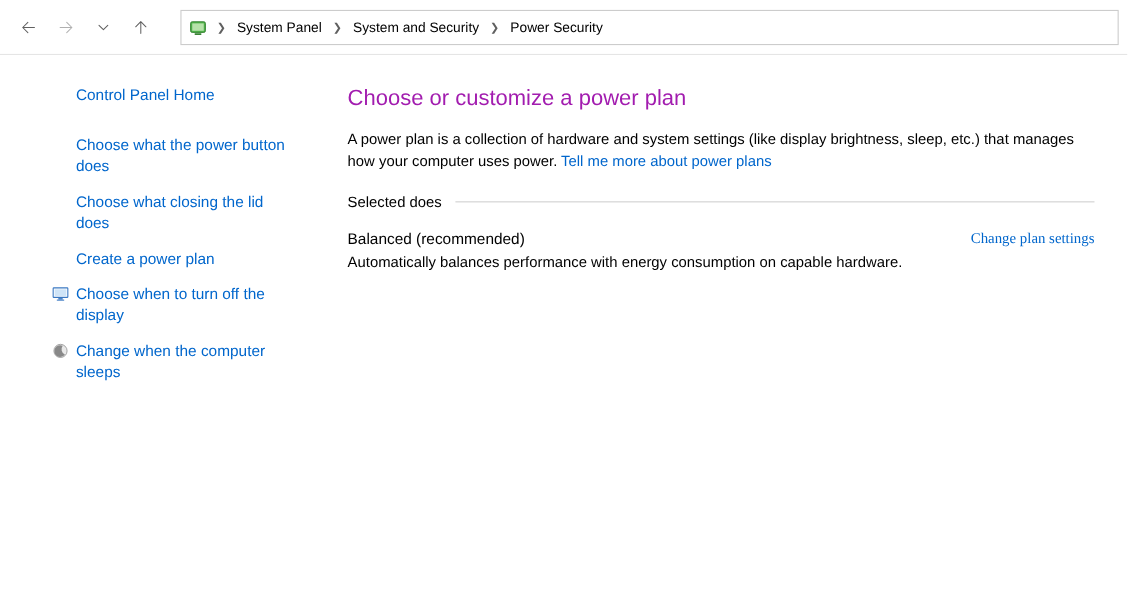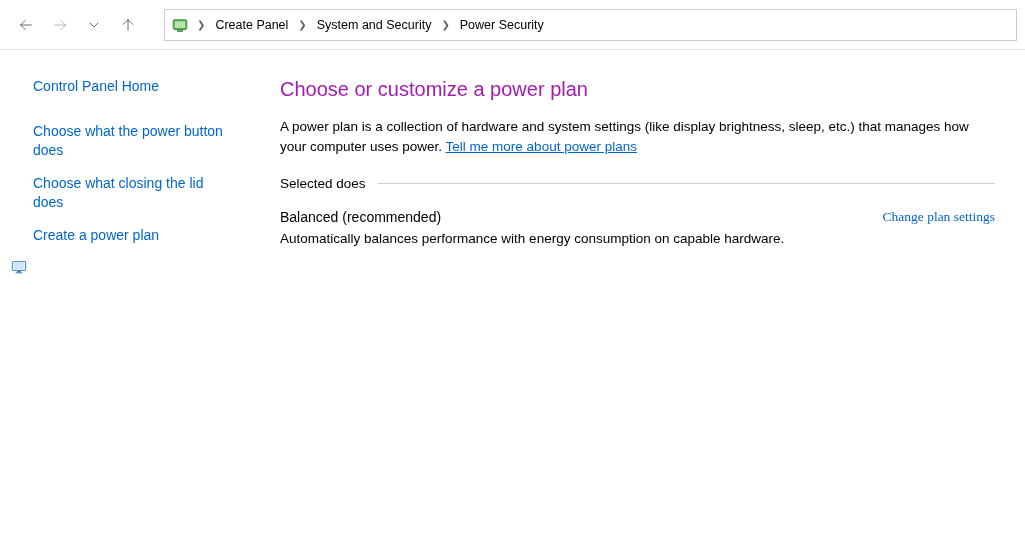--- a/index.html
+++ b/index.html
@@ -63,20 +63,21 @@
     }
     .crumb {
       font-size: 12.5px;
       color: #000000;
       padding: 4px 4px;
       cursor: default;
     }
     .content {
       display: flex;
       padding-top: 28px;
+      padding-left: 36px;
     }
     .sidebar {
       width: 245px;
       padding-left: 33px;
       padding-right: 10px;
     }
     .sidebar-home {
       color: #0066cc;
       font-size: 14px;
       margin-bottom: 28px;
@@ -112,21 +113,20 @@
     }
     .page-desc {
       font-size: 13.5px;
       color: #000000;
       line-height: 1.45;
       margin-bottom: 20px;
       max-width: 700px;
     }
     .page-desc a {
       color: #0066cc;
-      text-decoration: underline;
       cursor: pointer;
     }
     .section-header {
       display: flex;
       align-items: center;
       margin-bottom: 18px;
     }
     .section-label {
       font-size: 13.5px;
       color: #000000;
@@ -185,21 +185,21 @@
     </div>
   </div>
 
   <div class="breadcrumb-wrap">
     <svg class="cp-icon" viewBox="0 0 24 24">
       <rect x="3" y="5" width="18" height="13" rx="2" fill="#4fb04a" stroke="#2a7a26" stroke-width="1"></rect>
       <rect x="5" y="7" width="14" height="9" fill="#b7e2aa"></rect>
       <rect x="8" y="19" width="8" height="2" fill="#2a7a26"></rect>
     </svg>
     <span class="crumb-sep">❯</span>
-    <span class="crumb">Create Panel</span>
+    <span class="crumb">System Panel</span>
     <span class="crumb-sep">❯</span>
     <span class="crumb">System and Security</span>
     <span class="crumb-sep">❯</span>
     <span class="crumb">Power Security</span>
   </div>
 </div>
 
 <div class="content">
   <div class="sidebar">
     <span class="sidebar-home">Control Panel Home</span>
@@ -210,22 +210,30 @@
 
     <span class="sidebar-link">Create a power plan</span>
 
     <span class="sidebar-link">
       <svg class="side-icon" viewBox="0 0 24 24">
         <rect x="2" y="4" width="20" height="13" rx="1" fill="#fff" stroke="#3a78c2" stroke-width="1.5"></rect>
         <rect x="4" y="6" width="16" height="9" fill="#cfe4f7"></rect>
         <rect x="9" y="18" width="6" height="2" fill="#3a78c2"></rect>
         <rect x="7" y="20" width="10" height="1.5" fill="#3a78c2"></rect>
       </svg>
+      <span>Choose when to turn off the display</span>
     </span>
 
+    <span class="sidebar-link">
+      <svg class="side-icon" viewBox="0 0 24 24">
+        <circle cx="12" cy="12" r="9" fill="#e8e8e8" stroke="#888" stroke-width="1"></circle>
+        <path d="M15 5a8 8 0 1 0 3 12 8 8 0 0 1-3-12z" fill="#888"></path>
+      </svg>
+      <span>Change when the computer sleeps</span>
+    </span>
   </div>
 
   <div class="main">
     <h1 class="page-title">Choose or customize a power plan</h1>
 
     <p class="page-desc">
       <span>A power plan is a collection of hardware and system settings (like display brightness, sleep, etc.) that manages how your computer uses power. </span><a>Tell me more about power plans</a>
     </p>
 
     <div class="section-header">

